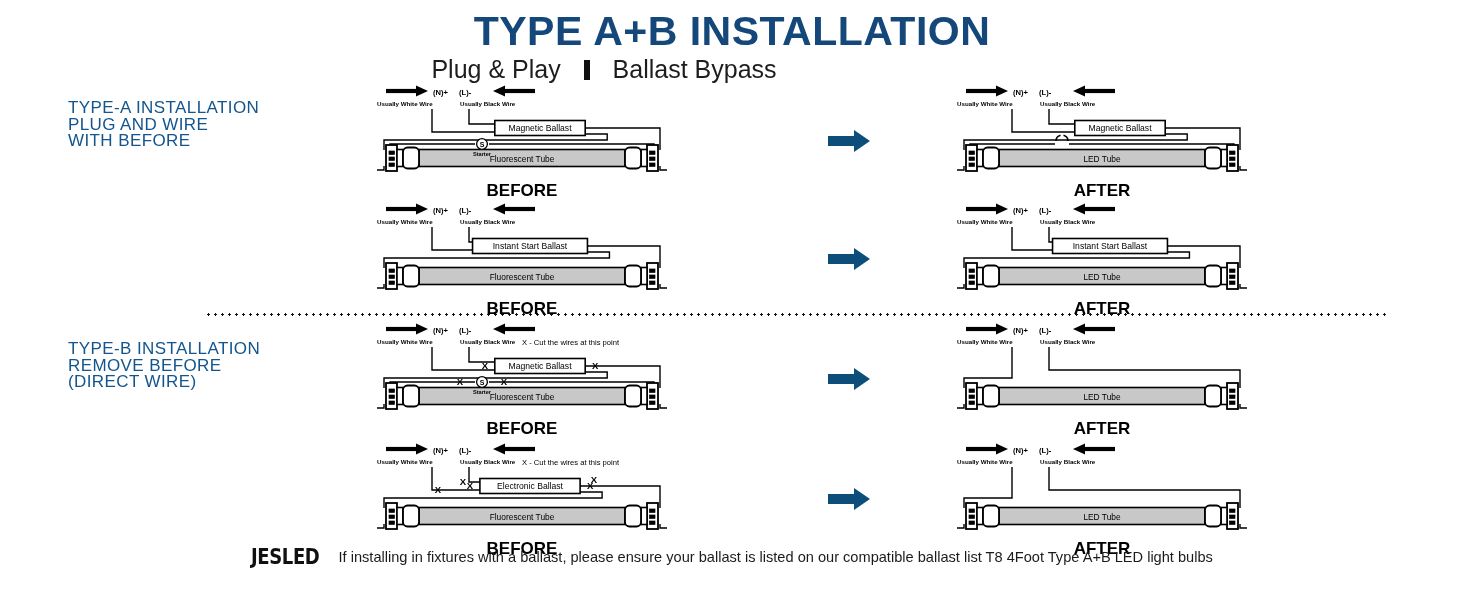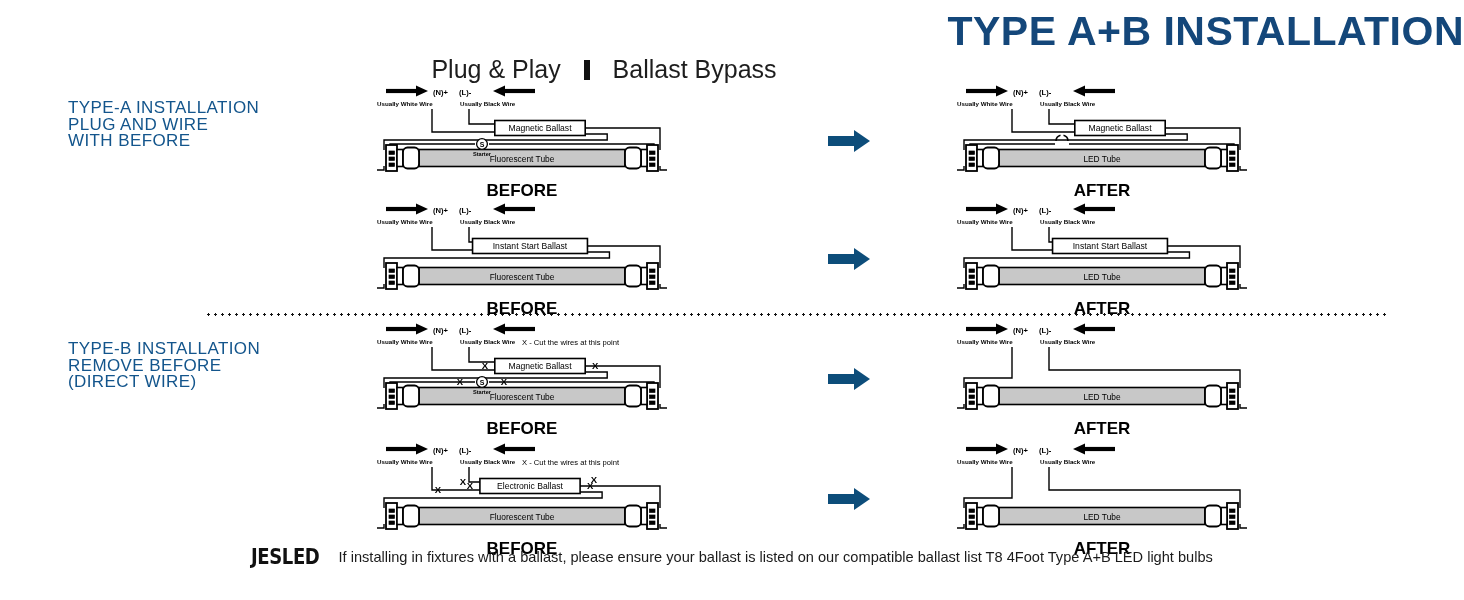--- a/index.html
+++ b/index.html
@@ -5,21 +5,21 @@
   html,body{margin:0;padding:0;}
   body{
     width:1464px;height:600px;background:#ffffff;
     font-family:"Liberation Sans", sans-serif;
     position:relative;overflow:hidden;
   }
   .abs{position:absolute;}
 
   
   #title{
-    left:0;top:8px;width:1464px;text-align:right;
+    left:0;top:8px;width:1464px;text-align:center;
     font-size:41px;font-weight:bold;color:#14477a;
     letter-spacing:.5px;
   }
   #subtitle-wrap{
     left:0;top:55px;width:1208px;text-align:center;
     font-size:25px;color:#1d1d1d;
   }
   #subtitle-wrap .sep{
     display:inline-block;width:6px;height:20px;background:#111;
     vertical-align:-2px;margin:0 16px;

